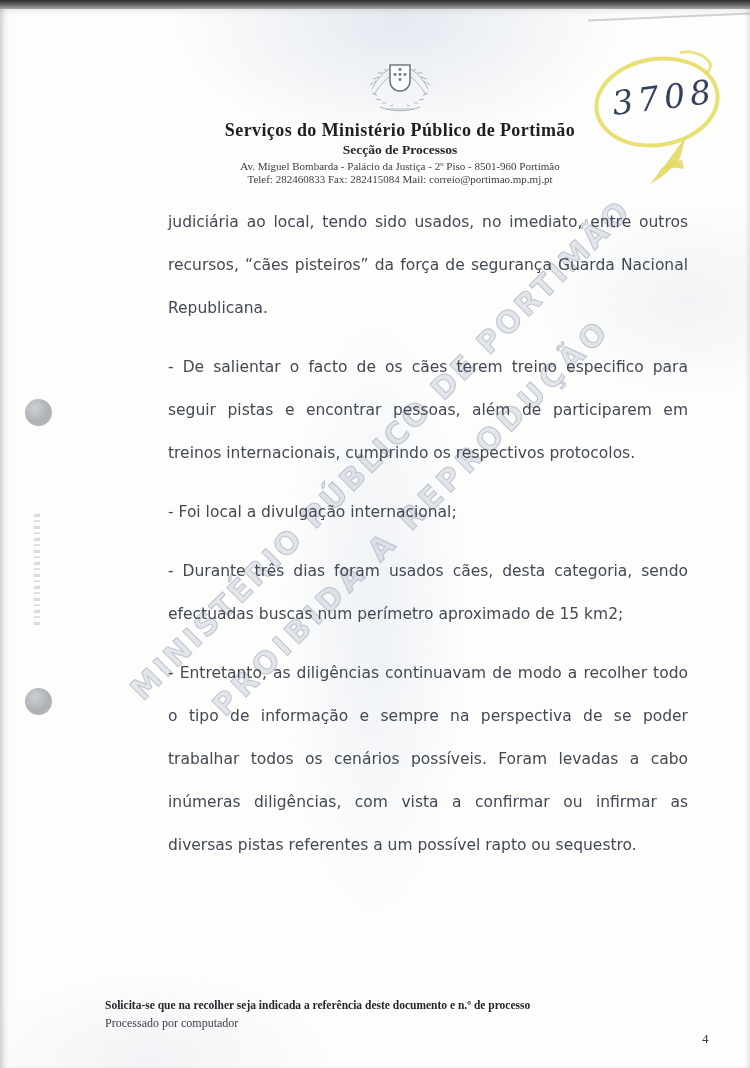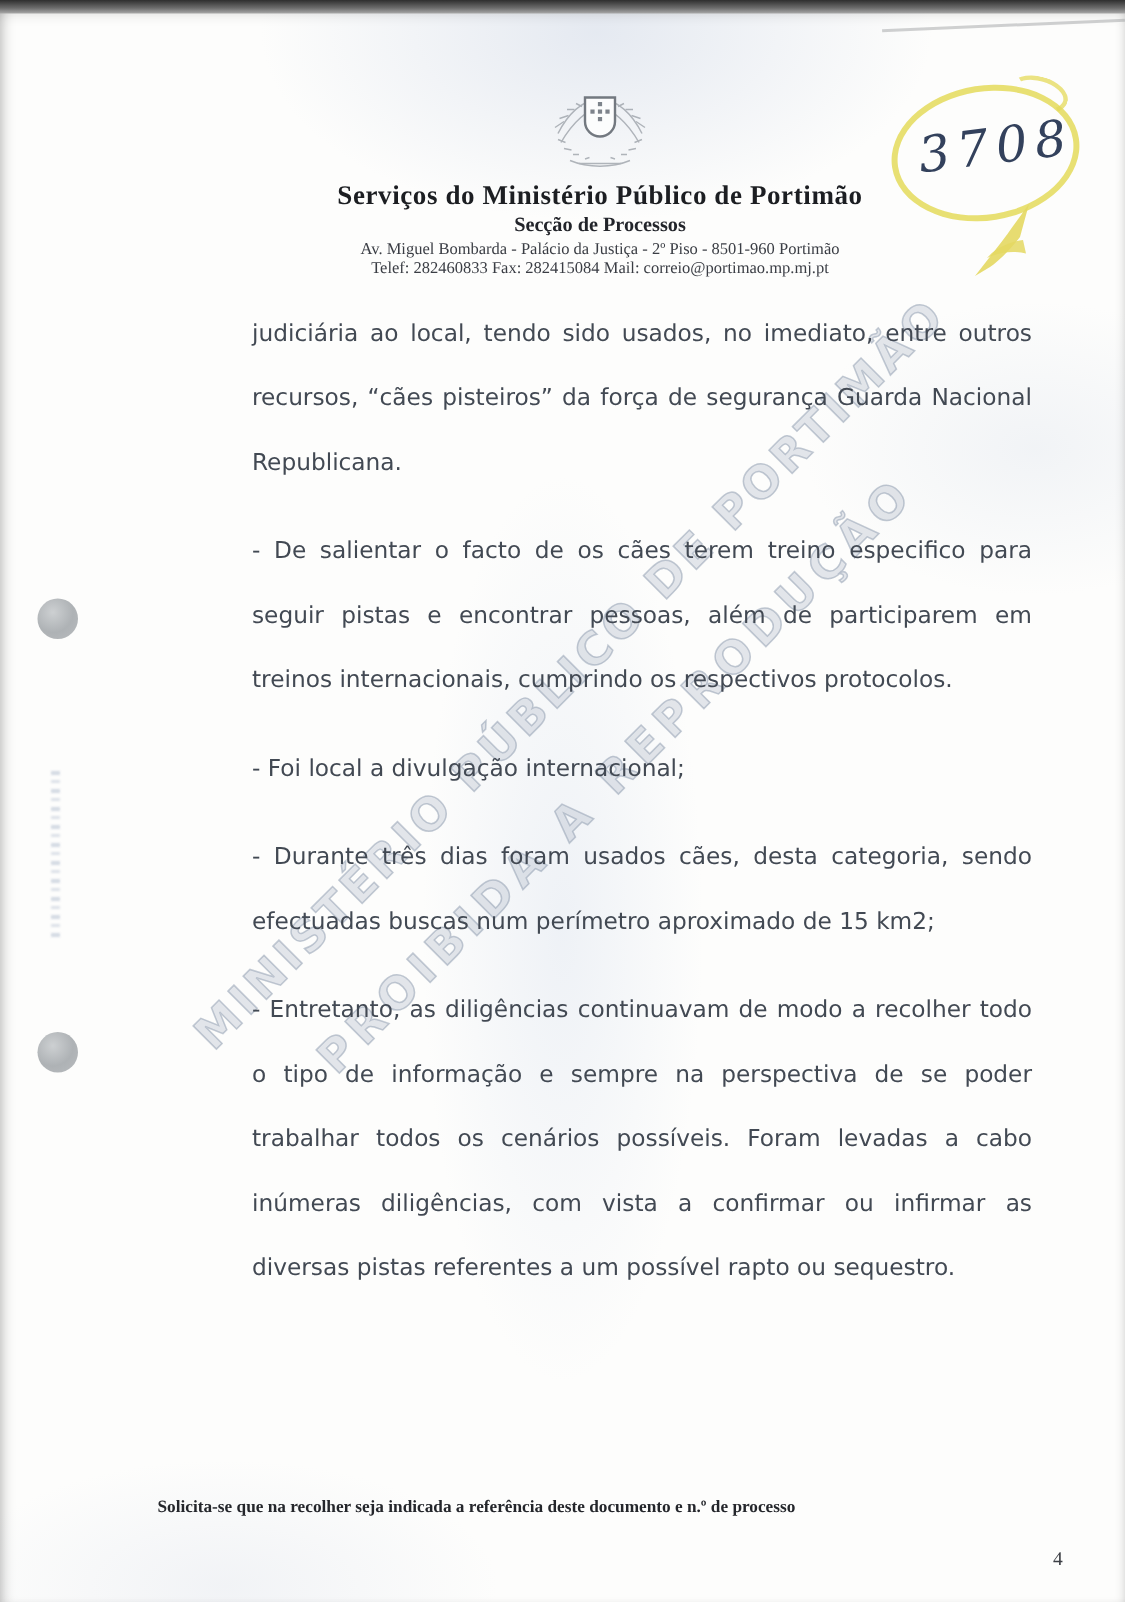--- a/index.html
+++ b/index.html
@@ -179,16 +179,17 @@
   <div class="doc-body">
     <p class="p1">judiciária ao local, tendo sido usados, no imediato, entre outros recursos, “cães pisteiros” da força de segurança Guarda Nacional Republicana.</p>
     <p class="p2">- De salientar o facto de os cães terem treino especifico para seguir pistas e encontrar pessoas, além de participarem em treinos internacionais, cumprindo os respectivos protocolos.</p>
     <p class="p3">- Foi local a divulgação internacional;</p>
     <p class="p4">- Durante três dias foram usados cães, desta categoria, sendo efectuadas buscas num perímetro aproximado de 15 km2;</p>
     <p class="p5">- Entretanto, as diligências continuavam de modo a recolher todo o tipo de informação e sempre na perspectiva de se poder trabalhar todos os cenários possíveis. Foram levadas a cabo inúmeras diligências, com vista a confirmar ou infirmar as diversas pistas referentes a um possível rapto ou sequestro.</p>
   </div>
 
   <div class="footer">
     <div class="f-bold">Solicita-se que na recolher seja indicada a referência deste documento e n.º de processo</div>
+    <div class="f-reg">Processado por computador</div>
   </div>
   <div class="pagenum">4</div>
 
 </div>
 
 </body></html>

